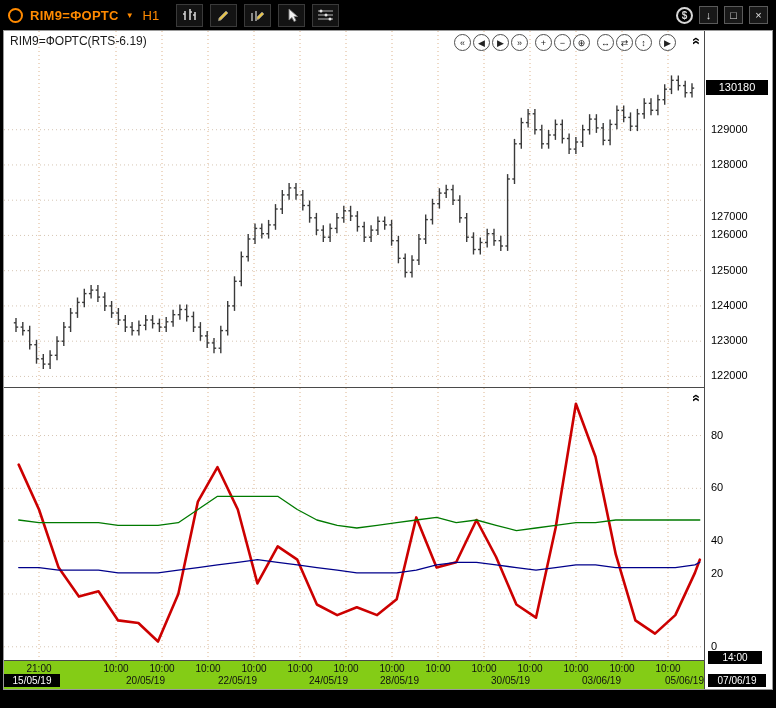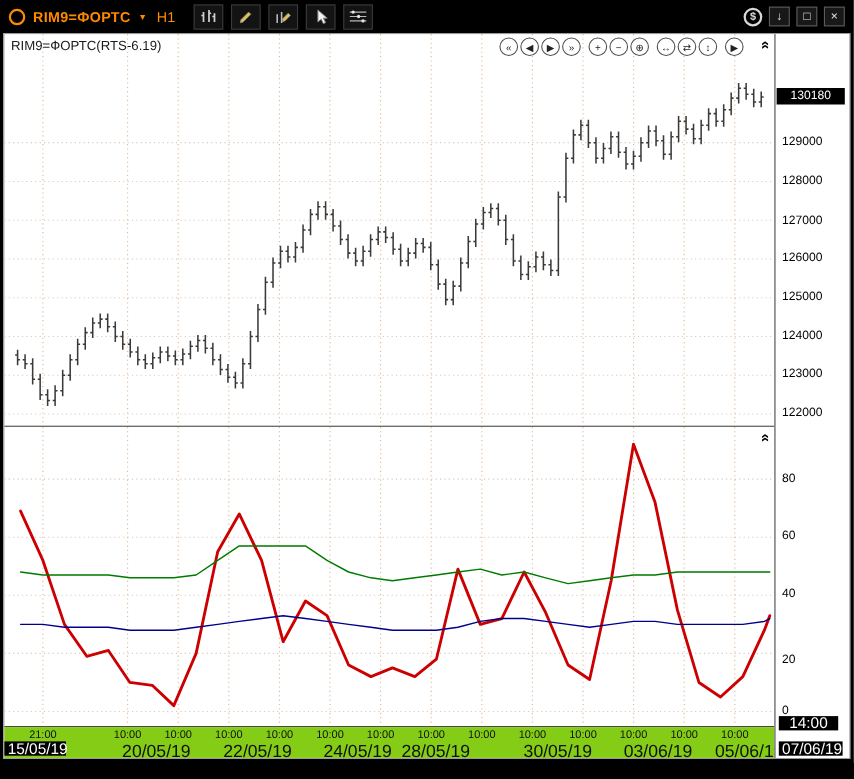--- a/index.html
+++ b/index.html
@@ -33,27 +33,27 @@
   .plabel.red{color:#cc0000;}
   .nav{position:absolute;top:3px;right:28px;display:flex;align-items:center;}
   .navbtn{width:17px;height:17px;border:1.5px solid #4f4f4f;border-radius:50%;background:#fff;
           display:flex;align-items:center;justify-content:center;font-size:9px;color:#222;
           margin-left:2px;box-sizing:border-box;cursor:pointer;}
   .navbtn.grp{margin-left:7px;}
   .collapse{position:absolute;top:4px;right:3px;font-size:14px;font-weight:bold;color:#000;
             transform:rotate(90deg);line-height:12px;cursor:pointer;}
   .timeaxis{position:relative;height:28px;background:#84cc16;}
   .tlabel{position:absolute;top:2px;width:36px;text-align:center;font-size:10px;color:#111;}
-  .dlabel{position:absolute;top:14px;width:54px;text-align:center;font-size:16px;color:#111;}
+  .dlabel{position:absolute;top:14px;width:54px;text-align:right;font-size:10px;color:#111;}
   
   .axis-col{position:relative;flex:1;border-left:1px solid #4a4a4a;background:#fff;}
   .tick{position:absolute;left:6px;font-size:11px;color:#000;}
   .price-badge{position:absolute;left:1px;width:62px;height:15px;background:#000;color:#fff;
                font-size:11px;text-align:center;line-height:15px;}
-  .badge{position:absolute;background:#000;color:#fff;font-size:14px;height:13px;line-height:13px;
+  .badge{position:absolute;background:#000;color:#fff;font-size:10px;height:13px;line-height:13px;
          padding:0 3px;box-sizing:border-box;}
   .badge.start{left:0;top:13px;width:56px;text-align:center;}
   .badge.tbadge{left:3px;top:620px;width:54px;text-align:center;}
   .badge.ebadge{left:3px;top:643px;width:58px;text-align:center;}
   .bottombar{position:absolute;left:0;right:0;bottom:0;height:18px;background:#000;}
 </style>
 </head>
 <body>
 
 <div class="window">
@@ -507,27 +507,27 @@
     </div>
 
     <div class="axis-col">
       <div class="price-badge" style="top: 49.101px;">130180</div>
       <div id="main-ticks">
           <div class="tick" style="top: 338.426px;">122000</div>
           <div class="tick" style="top: 303.178px;">123000</div>
           <div class="tick" style="top: 267.931px;">124000</div>
           <div class="tick" style="top: 232.683px;">125000</div>
           <div class="tick" style="top: 197.436px;">126000</div>
-          <div class="tick" style="top: 164px;">127000</div>
+          <div class="tick" style="top: 179px;">127000</div>
           <div class="tick" style="top: 126.941px;">128000</div>
           <div class="tick" style="top: 91.6931px;">129000</div>
         </div>
       <div id="ind-ticks">
           <div class="tick" style="top: 608.796px;">0</div>
-          <div class="tick" style="top: 563px;">20</div>
+          <div class="tick" style="top: 536px;">20</div>
           <div class="tick" style="top: 503.165px;">40</div>
           <div class="tick" style="top: 450.35px;">60</div>
           <div class="tick" style="top: 397.534px;">80</div>
         </div>
       <div class="badge tbadge">14:00</div>
       <div class="badge ebadge">07/06/19</div>
     </div>
   </div>
 
   <div class="bottombar"></div>

